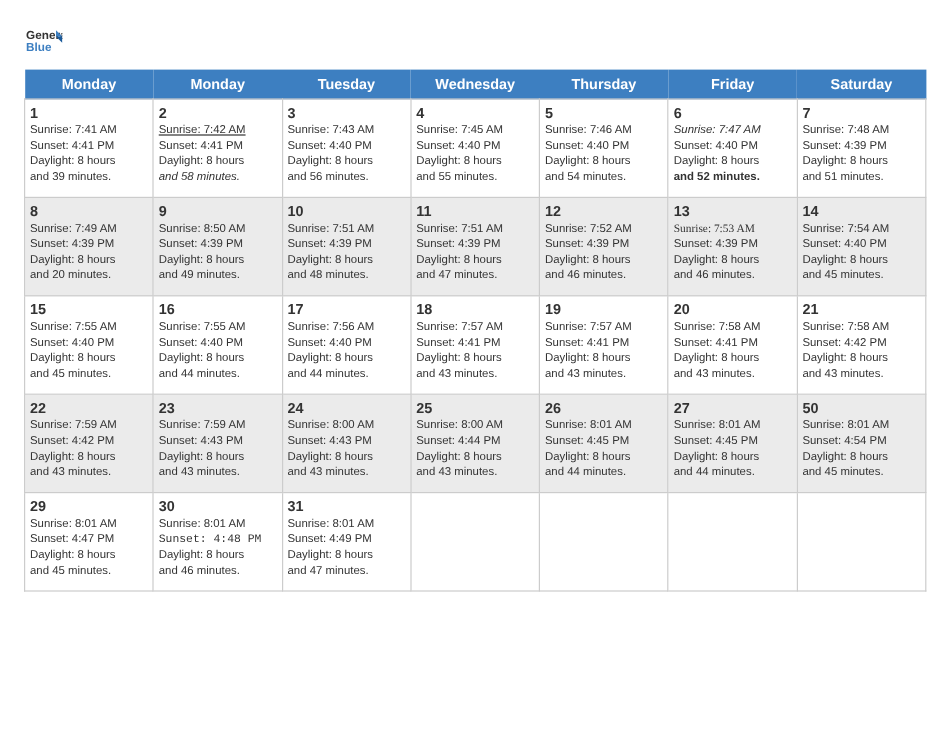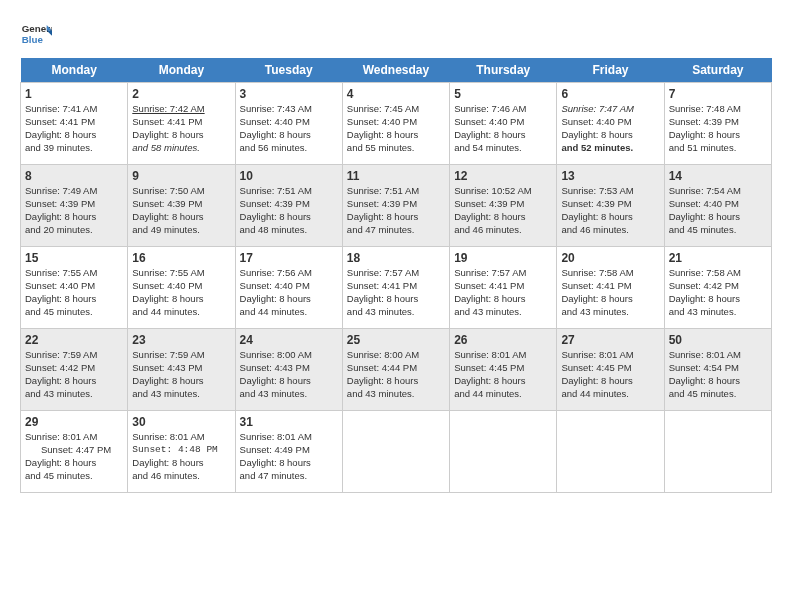--- a/index.html
+++ b/index.html
@@ -167,49 +167,49 @@
         <tr class="row-shaded">
           <td>
             <span class="day-num">8</span>
             <span style="display: block;">Sunrise: 7:49 AM</span>
             <span style="display: block;">Sunset: 4:39 PM</span>
             <span style="display: block;">Daylight: 8 hours</span>
             <span style="display: block;">and 20 minutes.</span>
           </td>
           <td>
             <span class="day-num">9</span>
-            <span style="display: block;">Sunrise: 7:50 AM</span>
+            <span style="display: block;">Sunrise: 8:50 AM</span>
             <span style="display: block;">Sunset: 4:39 PM</span>
             <span style="display: block;">Daylight: 8 hours</span>
             <span style="display: block;">and 49 minutes.</span>
           </td>
           <td>
             <span class="day-num">10</span>
             <span style="display: block;">Sunrise: 7:51 AM</span>
             <span style="display: block;">Sunset: 4:39 PM</span>
             <span style="display: block;">Daylight: 8 hours</span>
             <span style="display: block;">and 48 minutes.</span>
           </td>
           <td>
             <span class="day-num">11</span>
             <span style="display: block;">Sunrise: 7:51 AM</span>
             <span style="display: block;">Sunset: 4:39 PM</span>
             <span style="display: block;">Daylight: 8 hours</span>
             <span style="display: block;">and 47 minutes.</span>
           </td>
           <td>
             <span class="day-num">12</span>
-            <span style="display: block;">Sunrise: 10:52 AM</span>
+            <span style="display: block;">Sunrise: 7:52 AM</span>
             <span style="display: block;">Sunset: 4:39 PM</span>
             <span style="display: block;">Daylight: 8 hours</span>
             <span style="display: block;">and 46 minutes.</span>
           </td>
           <td>
             <span class="day-num">13</span>
-            <span style="display: block;">Sunrise: 7:53 AM</span>
+            <span style="display: block; font-family: Liberation Serif, serif;">Sunrise: 7:53 AM</span>
             <span style="display: block;">Sunset: 4:39 PM</span>
             <span style="display: block;">Daylight: 8 hours</span>
             <span style="display: block;">and 46 minutes.</span>
           </td>
           <td>
             <span class="day-num">14</span>
             <span style="display: block;">Sunrise: 7:54 AM</span>
             <span style="display: block;">Sunset: 4:40 PM</span>
             <span style="display: block;">Daylight: 8 hours</span>
             <span style="display: block;">and 45 minutes.</span>
@@ -314,21 +314,21 @@
             <span style="display: block;">Sunrise: 8:01 AM</span>
             <span style="display: block;">Sunset: 4:54 PM</span>
             <span style="display: block;">Daylight: 8 hours</span>
             <span style="display: block;">and 45 minutes.</span>
           </td>
         </tr>
         <tr>
           <td>
             <span class="day-num">29</span>
             <span style="display: block;">Sunrise: 8:01 AM</span>
-            <span style="display: block; margin-left: 16px;">Sunset: 4:47 PM</span>
+            <span style="display: block;">Sunset: 4:47 PM</span>
             <span style="display: block;">Daylight: 8 hours</span>
             <span style="display: block;">and 45 minutes.</span>
           </td>
           <td>
             <span class="day-num">30</span>
             <span style="display: block;">Sunrise: 8:01 AM</span>
             <span style="display: block; font-family: Liberation Mono, monospace;">Sunset: 4:48 PM</span>
             <span style="display: block;">Daylight: 8 hours</span>
             <span style="display: block;">and 46 minutes.</span>
           </td>

